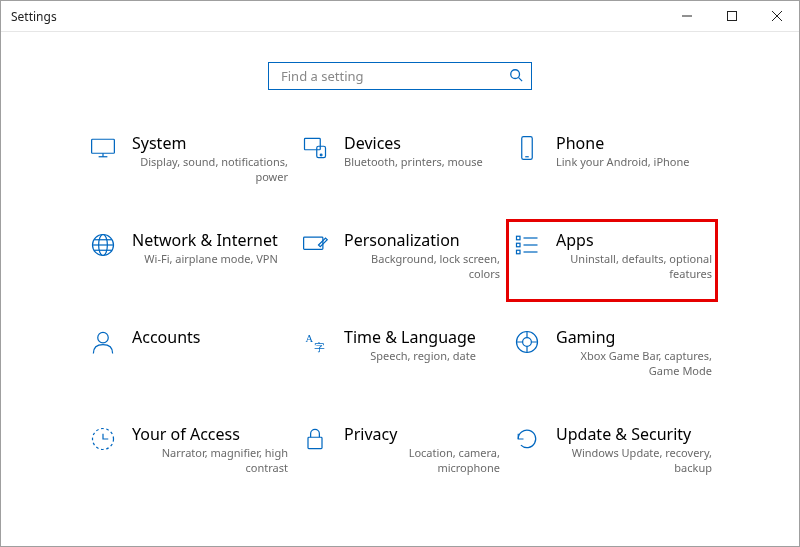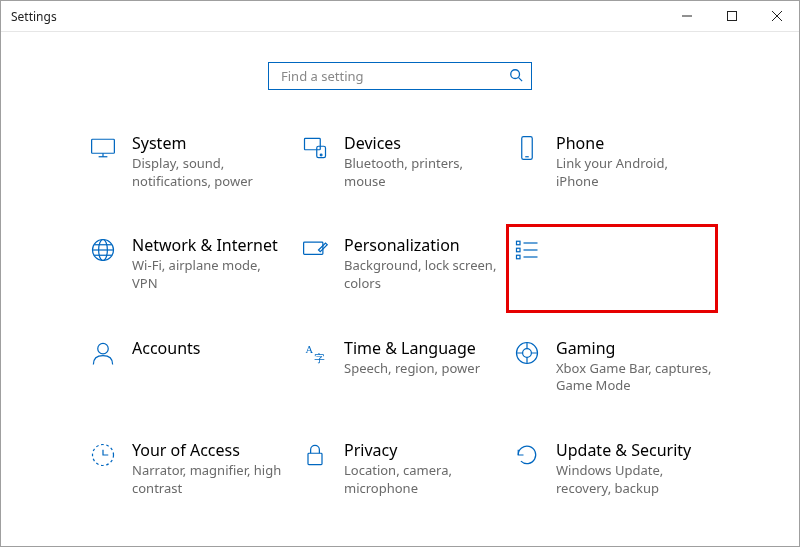--- a/index.html
+++ b/index.html
@@ -14,21 +14,21 @@
   .search-input{flex:1;border:none;outline:none;font-size:13px;font-family:inherit;color:#666;}
   .search-input::placeholder{color:#888;}
   .search-icon svg{width:14px;height:14px;stroke:#0067c0;stroke-width:1.5;fill:none;}
   .grid{display:grid;grid-template-columns:repeat(3,208px);column-gap:4px;row-gap:38px;}
   .tile{display:flex;align-items:flex-start;gap:14px;padding:4px;cursor:default;}
   .tile.highlight{outline:3px solid #e60000;outline-offset:-1px;padding:10px 4px 18px 4px;margin:-6px 0 -14px 0;}
   .ico{width:30px;height:30px;display:flex;align-items:flex-start;justify-content:center;flex-shrink:0;}
   .ico svg{width:28px;height:28px;stroke:#0067c0;stroke-width:1.4;fill:none;}
   .txt{display:flex;flex-direction:column;gap:2px;}
   .ttl{font-size:16px;color:#000;line-height:1.2;}
-  .sub{font-size:13px;color:#6a6a6a;line-height:1.35;max-width:160px;}
+  .sub{font-size:11px;color:#6a6a6a;line-height:1.35;max-width:160px;text-align:right;}
 </style>
 </head>
 <body>
 
 <div class="window">
   <div class="titlebar">
     <div class="title">Settings</div>
     <div class="controls">
       <div class="ctrl">
           <svg viewBox="0 0 10 10">
@@ -134,20 +134,24 @@
         <span class="ico">
             <svg viewBox="0 0 32 32">
               <rect x="4" y="6" width="4" height="4"></rect>
               <rect x="4" y="14" width="4" height="4"></rect>
               <rect x="4" y="22" width="4" height="4"></rect>
               <line x1="12" y1="8" x2="28" y2="8"></line>
               <line x1="12" y1="16" x2="28" y2="16"></line>
               <line x1="12" y1="24" x2="28" y2="24"></line>
             </svg>
           </span>
+        <div class="txt">
+            <span class="ttl">Apps</span>
+            <span class="sub">Uninstall, defaults, optional features</span>
+          </div>
       </div>
 
       <div class="tile">
         <span class="ico">
             <svg viewBox="0 0 32 32">
               <circle cx="16" cy="11" r="6"></circle>
               <path d="M5 29 C5 21 11 19 16 19 C21 19 27 21 27 29"></path>
             </svg>
           </span>
         <div class="txt">
@@ -157,21 +161,21 @@
 
       <div class="tile">
         <span class="ico">
             <svg viewBox="0 0 32 32">
               <text x="5" y="16" font-size="12" fill="#0067c0" stroke="none" font-family="Segoe UI">A</text>
               <text x="15" y="26" font-size="12" fill="#0067c0" stroke="none" font-family="Segoe UI">字</text>
             </svg>
           </span>
         <div class="txt">
             <span class="ttl">Time &amp; Language</span>
-            <span class="sub">Speech, region, power</span>
+            <span class="sub">Speech, region, date</span>
           </div>
       </div>
 
       <div class="tile">
         <span class="ico">
             <svg viewBox="0 0 32 32">
               <circle cx="16" cy="16" r="12"></circle>
               <circle cx="16" cy="16" r="5"></circle>
               <path d="M16 4 L16 11 M16 21 L16 28 M4 16 L11 16 M21 16 L28 16"></path>
             </svg>

